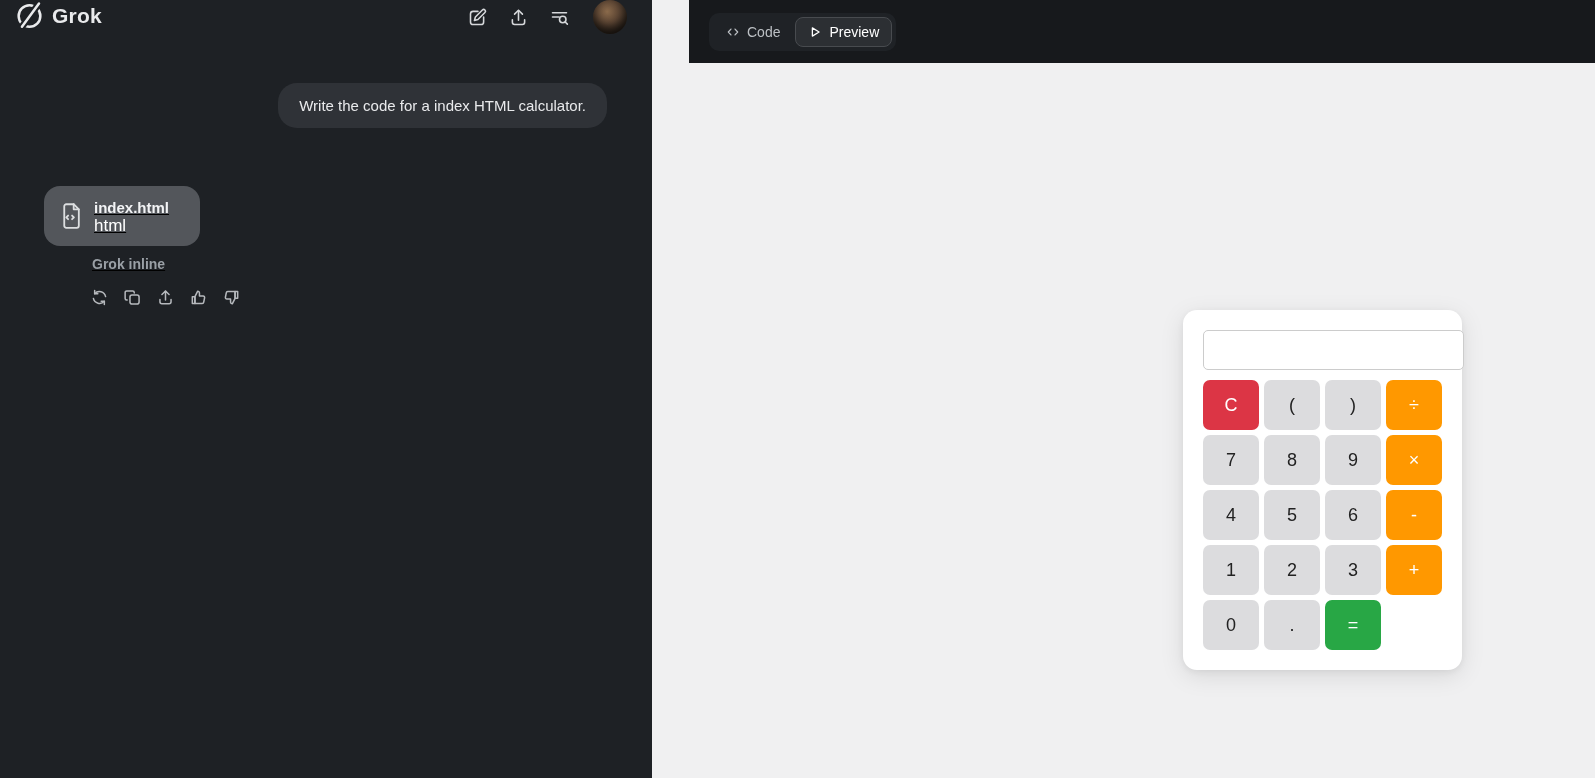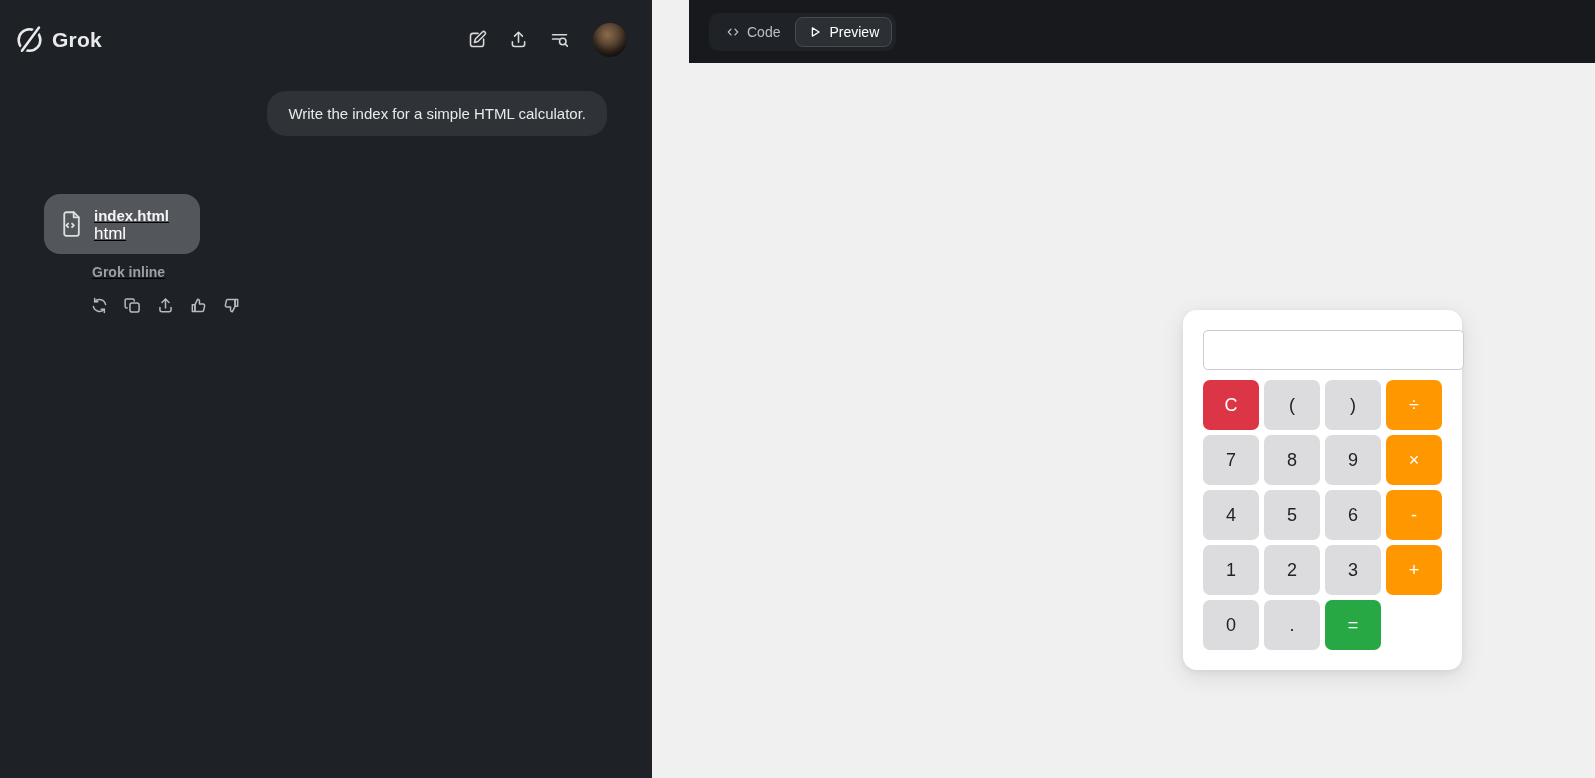--- a/index.html
+++ b/index.html
@@ -10,22 +10,22 @@
     background:#f0f0f1;
   }
   svg { display:block; }
 
   
   .sidebar {
     width:652px; min-width:652px; height:778px;
     background:#1e2125; display:flex; flex-direction:column;
   }
   .sb-header {
-    height:63px; display:flex; align-items:center;
-    justify-content:space-between; padding:8px 25px 0 14px;
+    height:63px; display:flex; align-items:flex-start;
+    justify-content:space-between; padding:0 25px 0 14px;
   }
   .brand { display:flex; align-items:center; gap:7px; }
   .brand-name { color:#e9eaec; font-size:21px; font-weight:600; letter-spacing:.2px; }
   .hdr-icons { display:flex; align-items:center; gap:20px; }
   .hicon { width:21px; height:21px; color:#d6d8db; cursor:pointer; }
   .avatar {
     width:34px; height:34px; border-radius:50%; margin-left:3px; cursor:pointer;
     background: radial-gradient(circle at 42% 34%, #8a6a4b 0%, #5d4634 38%, #33281f 68%, #15120f 100%);
     box-shadow: inset 0 -6px 10px rgba(0,0,0,.55);
   }
@@ -116,21 +116,21 @@
           <path d="M4 11.5h7.5"></path>
           <circle cx="15.7" cy="14.3" r="3.7"></circle>
           <path d="M18.5 17.1 21 19.6"></path>
         </svg>
       </span>
       <span class="avatar"></span>
     </div>
   </div>
 
   <div class="bubble-row">
-    <div class="bubble">Write the index for a simple HTML calculator.</div>
+    <div class="bubble">Write the code for a index HTML calculator.</div>
   </div>
 
   <div class="attach-wrap">
     <div class="attach-card">
       <span class="fileicon">
         <svg viewBox="0 0 24 28" width="26" height="30" fill="none" stroke="currentColor" stroke-width="1.7" stroke-linecap="round" stroke-linejoin="round">
           <path d="M14.5 3H7.6A1.9 1.9 0 0 0 5.7 4.9v18.2A1.9 1.9 0 0 0 7.6 25h9.8a1.9 1.9 0 0 0 1.9-1.9V7.8z"></path>
           <path d="M14.5 3v4.8h4.8"></path>
           <path d="m9.3 13.6-1.7 1.7 1.7 1.7"></path>
           <path d="m13 13.6 1.7 1.7-1.7 1.7"></path>

